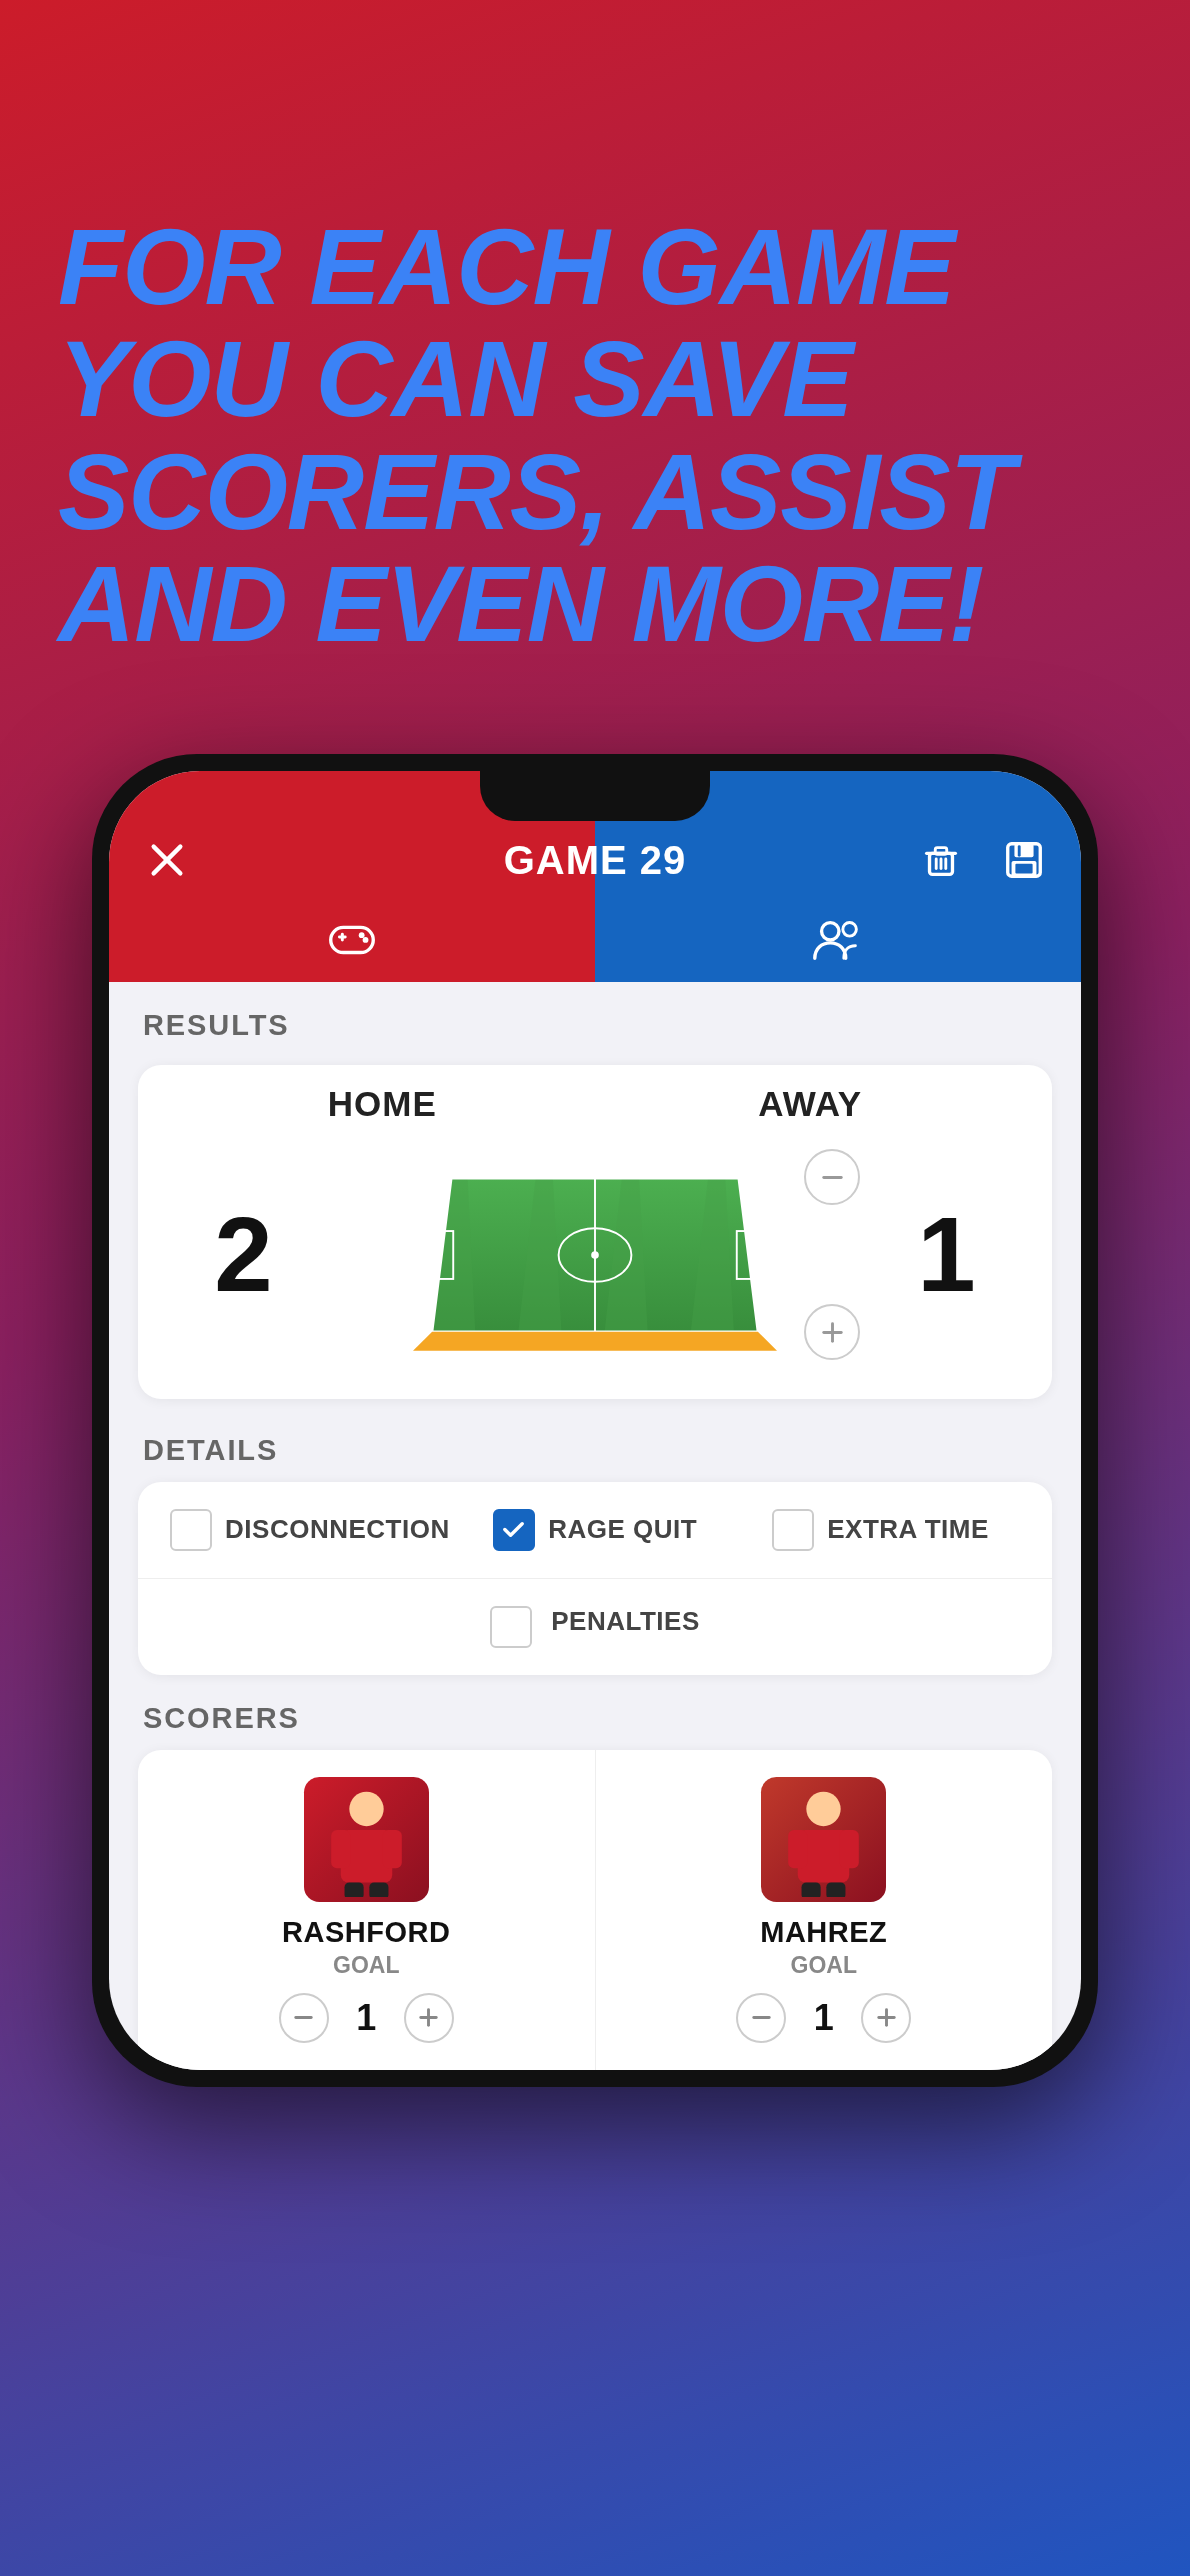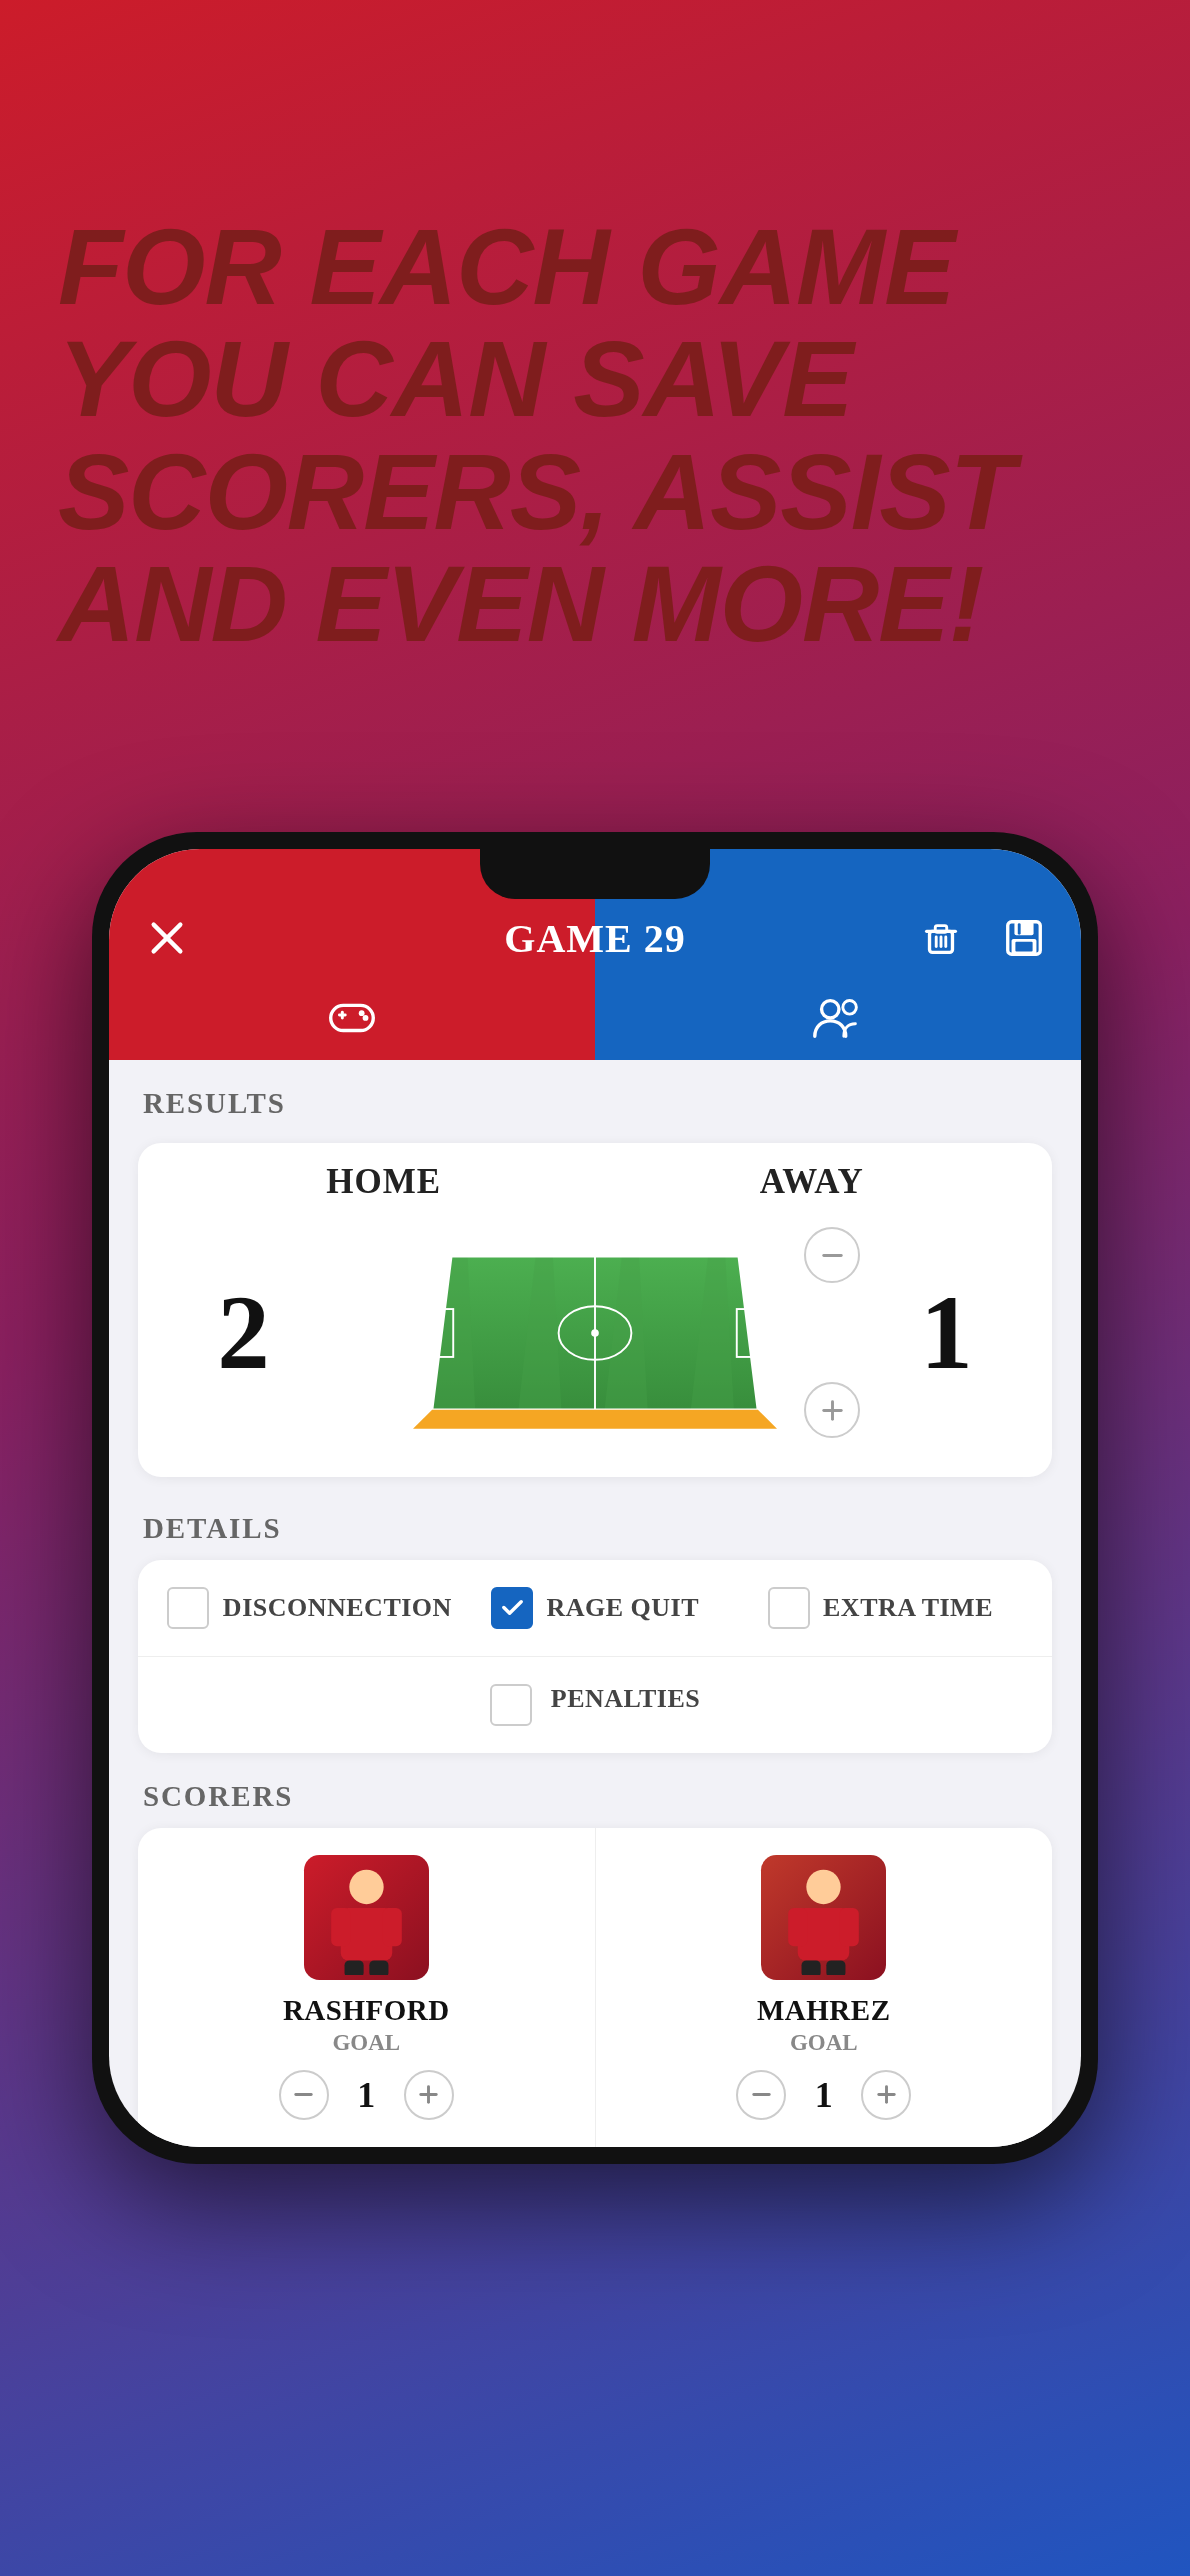--- a/index.html
+++ b/index.html
@@ -12,37 +12,36 @@
       font-family: -apple-system, 'Helvetica Neue', Arial, sans-serif;
       background: linear-gradient(160deg, #cc1c2a 0%, #8b2060 45%, #2055c0 100%);
       position: relative;
     }
 
     .hero-text {
       position: absolute;
       top: 211px;
       left: 58px;
       right: 58px;
-      color: #7f1d1d;
+      color: #3b82f6;
       font-size: 107px;
       font-weight: 900;
       line-height: 1.05;
       text-transform: uppercase;
       font-style: italic;
       letter-spacing: -1px;
     }
 
     
     .phone-container {
       position: absolute;
-      top: 832px;
+      top: 754px;
       left: 50%;
       transform: translateX(-50%);
       width: 1006px;
-      font-family: Liberation Serif, serif;
     }
 
     .phone-frame {
       position: relative;
       width: 1006px;
       background: #111;
       border-radius: 105px;
       padding: 17px;
       box-shadow: 0 38px 115px rgba(0,0,0,0.6);
     }

